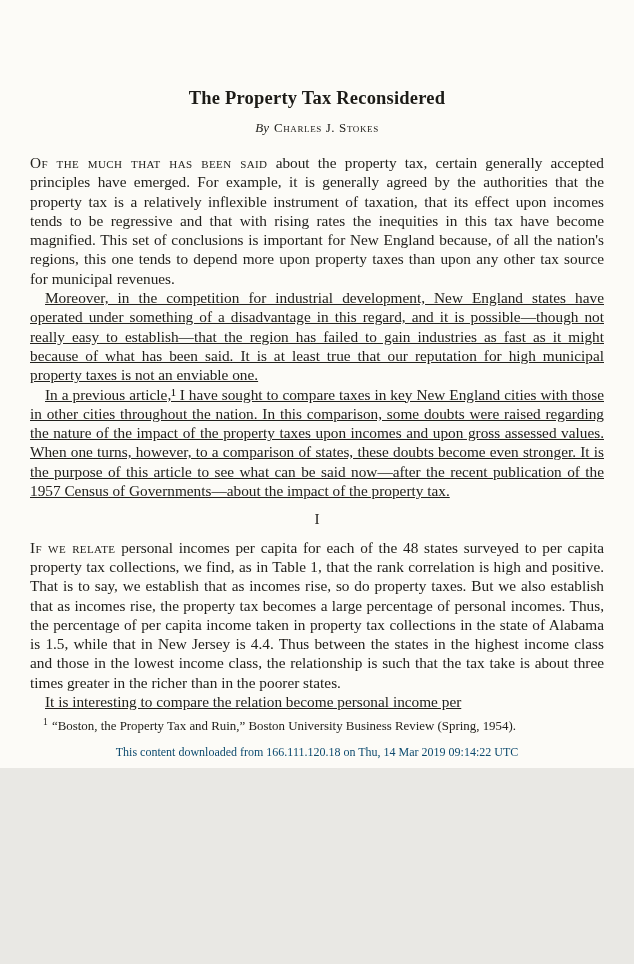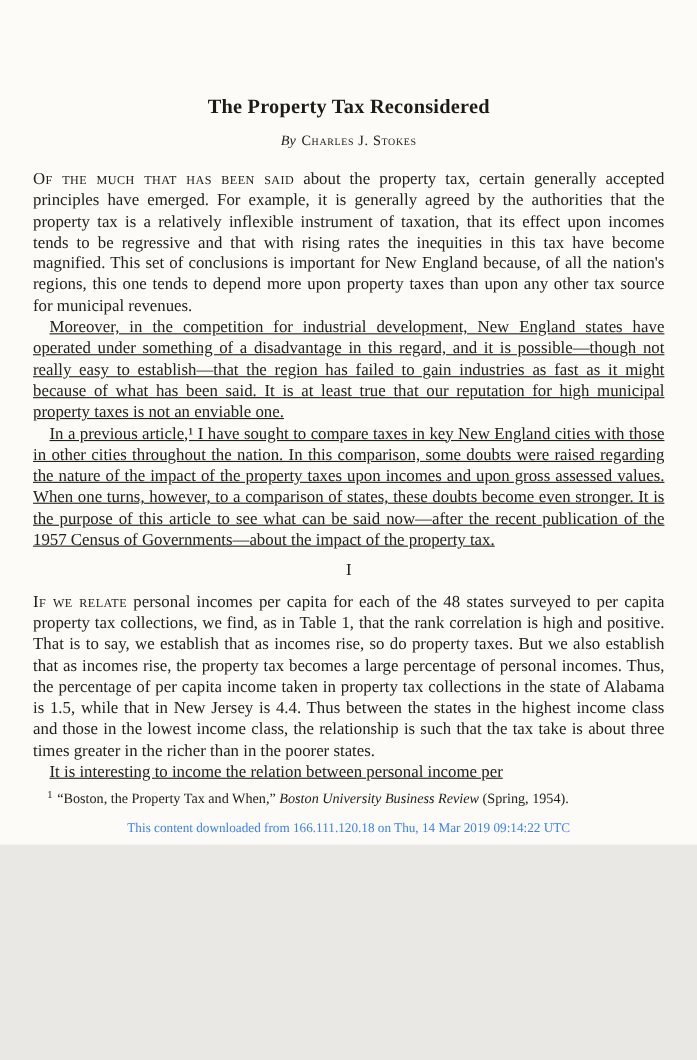--- a/index.html
+++ b/index.html
@@ -51,30 +51,30 @@
     line-height: 16.8px;
     text-indent: 13px;
     text-align: justify;
   }
   .fn-marker {
     font-size: 9.5px;
     vertical-align: super;
     line-height: 0;
     margin-right: 1px;
   }
-  .italic { font-style: italic; }
+  .italic { }
   .footer {
     position: absolute;
     left: 0;
     right: 0;
     bottom: 8px;
     text-align: center;
     font-size: 12px;
     line-height: 15.5px;
-    color: #3b82f6;
+    color: #0c4a6e;
   }
 </style>
 </head>
 <body>
 
 <div class="page">
 
   <h1 class="title">The Property Tax Reconsidered</h1>
 
   <p class="byline"><span class="by">By</span><span class="author">Charles J. Stokes</span></p>
@@ -84,23 +84,23 @@
     <p class="para flush"><span class="lead-caps">Of the much that has been said</span><span> about the property tax, certain generally accepted principles have emerged.  For example, it is generally agreed by the authorities that the property tax is a relatively inflexible instrument of taxation, that its effect upon incomes tends to be regressive and that with rising rates the inequities in this tax have become magnified. This set of conclusions is important for New England because, of all the nation's regions, this one tends to depend more upon property taxes than upon any other tax source for municipal revenues.</span></p>
 
     <p class="para indent">Moreover, in the competition for industrial development, New England states have operated under something of a disadvantage in this regard, and it is possible—though not really easy to establish—that the region has failed to gain industries as fast as it might because of what has been said.  It is at least true that our reputation for high municipal property taxes is not an enviable one.</p>
 
     <p class="para indent">In a previous article,¹ I have sought to compare taxes in key New England cities with those in other cities throughout the nation.  In this comparison, some doubts were raised regarding the nature of the impact of the property taxes upon incomes and upon gross assessed values. When one turns, however, to a comparison of states, these doubts become even stronger.  It is the purpose of this article to see what can be said now—after the recent publication of the 1957 Census of Governments—about the impact of the property tax.</p>
 
     <h2 class="section-num">I</h2>
 
     <p class="para flush"><span class="lead-caps">If we relate</span><span> personal incomes per capita for each of the 48 states surveyed to per capita property tax collections, we find, as in Table 1, that the rank correlation is high and positive.   That is to say, we establish that as incomes rise, so do property taxes.  But we also establish that as incomes rise, the property tax becomes a large percentage of personal incomes.  Thus, the percentage of per capita income taken in property tax collections in the state of Alabama is 1.5, while that in New Jersey is 4.4.  Thus between the states in the highest income class and those in the lowest income class, the relationship is such that the tax take is about three times greater in the richer than in the poorer states.</span></p>
 
-    <p class="para indent">It is interesting to income the relation between personal income per</p>
+    <p class="para indent">It is interesting to compare the relation become personal income per</p>
 
-    <div class="footnote"><sup class="fn-marker">1</sup><span> “Boston, the Property Tax and When,” </span><span class="italic">Boston University Business Review</span><span> (Spring, 1954).</span></div>
+    <div class="footnote"><sup class="fn-marker">1</sup><span> “Boston, the Property Tax and Ruin,” </span><span class="italic">Boston University Business Review</span><span> (Spring, 1954).</span></div>
 
   </div>
 
   <div class="footer">
     <div>This content downloaded from 166.111.120.18 on Thu, 14 Mar 2019 09:14:22 UTC</div>
   </div>
 
 </div>
 
 </body></html>

